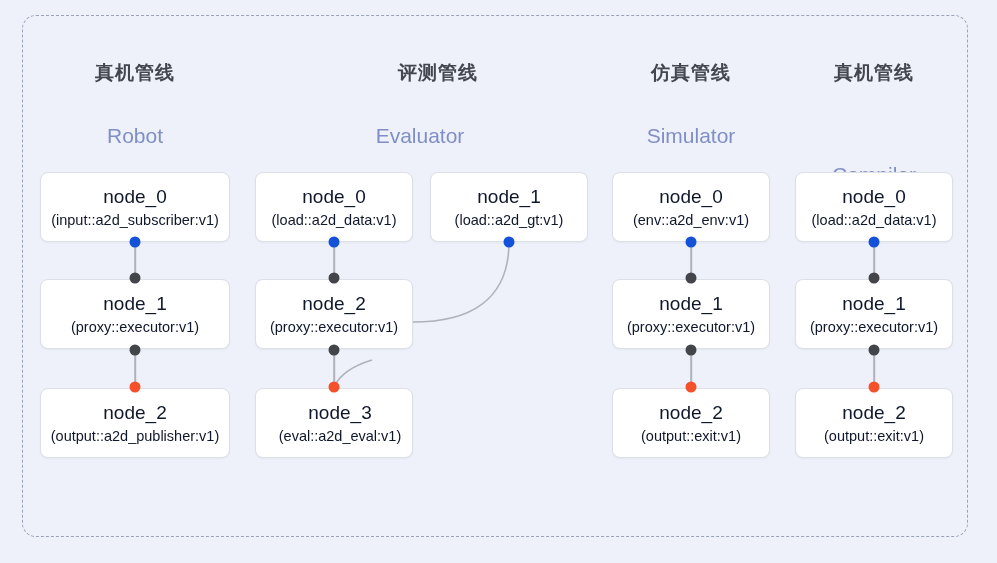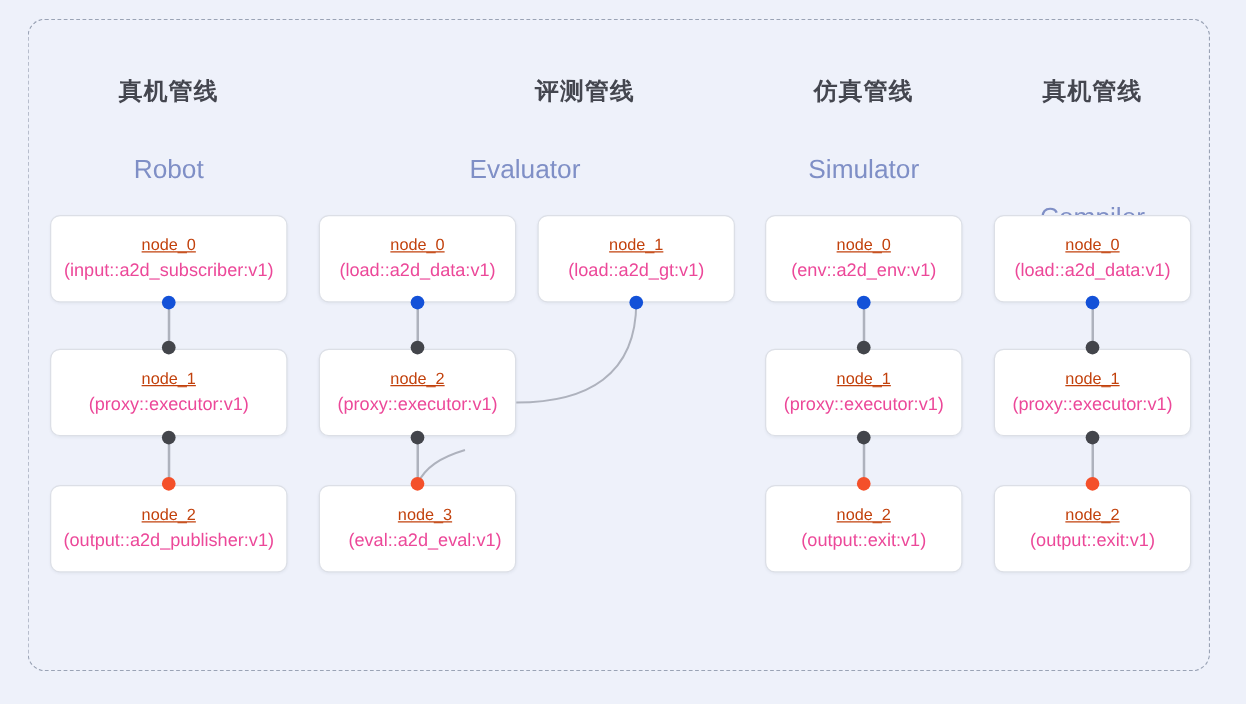--- a/index.html
+++ b/index.html
@@ -62,29 +62,28 @@
     border: 1px solid #dcdfe6;
     border-radius: 8px;
     box-shadow: 0 1px 2px rgba(40,50,80,0.05);
     display: flex;
     flex-direction: column;
     align-items: center;
     justify-content: center;
     gap: 3px;
   }
   .node .node-title {
-    font-size: 13px;
-    color: #c2410c;
+    font-size: 19px;
+    color: #0f172a;
     line-height: 1.25;
     white-space: nowrap;
-    text-decoration: underline;
   }
   .node .node-sub {
     font-size: 14.5px;
-    color: #ec4899;
+    color: #0f172a;
     line-height: 1.25;
     white-space: nowrap;
   }
 
   
   .port {
     position: absolute;
     width: 11px;
     height: 11px;
     border-radius: 50%;
@@ -142,21 +141,21 @@
   </div>
   <div class="edge-v" style="left:135px; top:350px; height:37px;"></div>
   <div class="port black" style="left:135px; top:350px;"></div>
   <div class="port red" style="left:135px; top:387px;"></div>
 
   <div class="node" style="left:40px; top:388px; width:190px; height:70px;">
     <div class="node-title">node_2</div>
     <div class="node-sub">(output::a2d_publisher:v1)</div>
   </div>
 
-  <div class="col-title-cn" style="left:328px; top:60px; width:180px;text-align:right;">评测管线</div>
+  <div class="col-title-cn" style="left:348px; top:60px; width:180px;">评测管线</div>
   <div class="col-title-en" style="left:330px; top:124px; width:180px;">Evaluator</div>
 
   <div class="node" style="left:255px; top:172px; width:158px; height:70px;">
     <div class="node-title">node_0</div>
     <div class="node-sub">(load::a2d_data:v1)</div>
   </div>
   <div class="edge-v" style="left:334px; top:242px; height:36px;"></div>
   <div class="port blue" style="left:334px; top:242px;"></div>
   <div class="port black" style="left:334px; top:278px;"></div>
 

